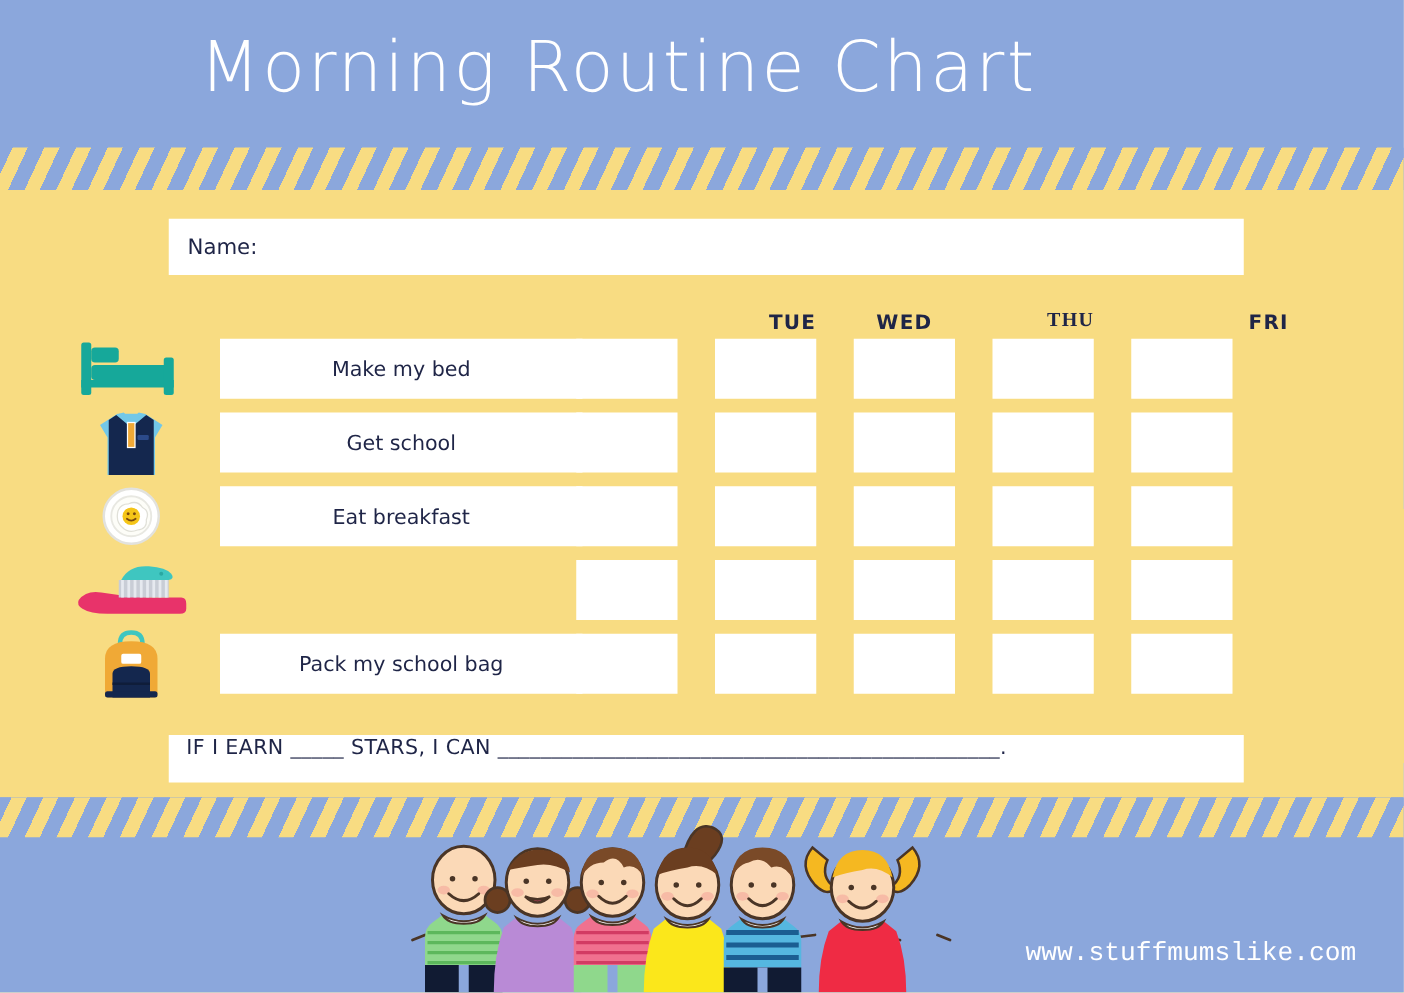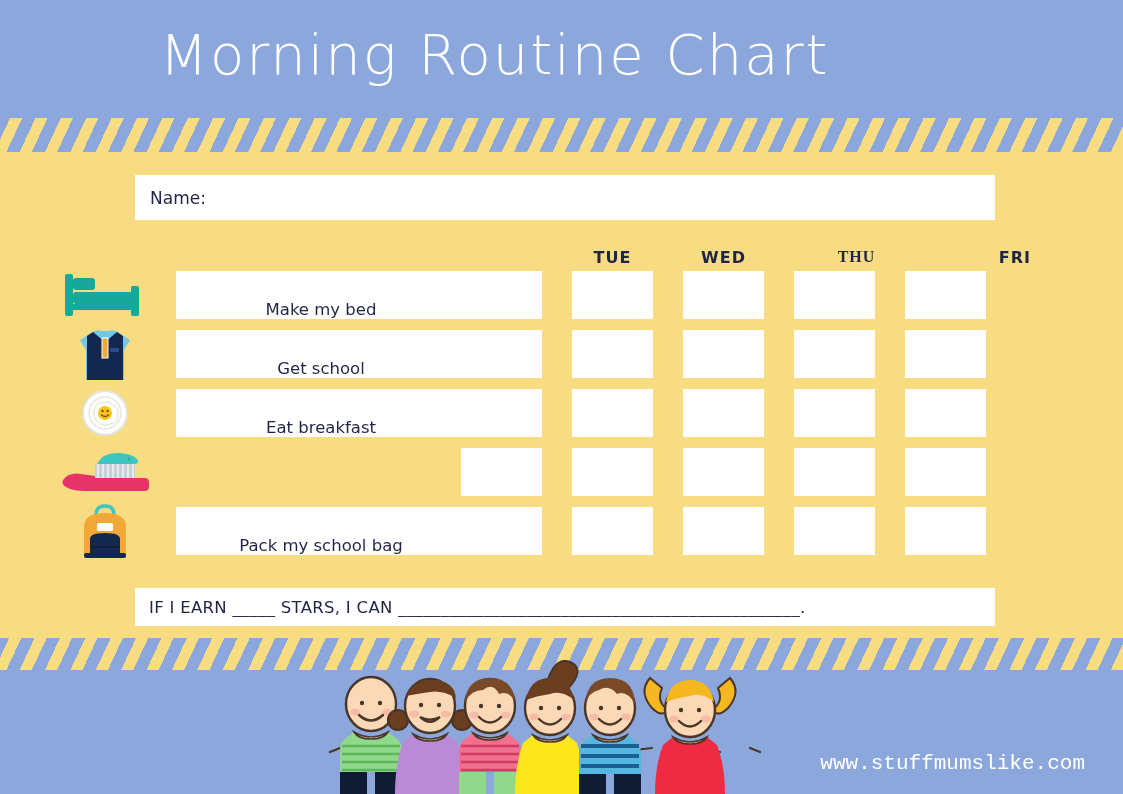--- a/index.html
+++ b/index.html
@@ -84,39 +84,39 @@
 
   .icon-cell {
     position: absolute; left: 55px; top: 0;
     width: 100px; height: 48px;
     display: flex; align-items: center; justify-content: center;
   }
   .label-cell {
     position: absolute; left: 176px; top: 0;
     width: 290px; height: 48px;
     background: #ffffff;
-    display: flex; align-items: flex-end; justify-content: center;
+    display: flex; align-items: center; justify-content: center;
   }
   .label-cell span {
     color: #1f2547;
     font-size: 16.5px;
     font-family: "DejaVu Sans", sans-serif;
   }
   .check-cell {
     position: absolute; top: 0;
     width: 81px; height: 48px;
     background: #ffffff;
   }
 
   
   .reward-box {
     position: absolute; left: 135px; top: 588px;
     width: 860px; height: 38px;
     background: #ffffff;
-    display: flex; align-items: center;
+    display: flex; align-items: flex-start;
   }
   .reward-text {
     margin-left: 14px;
     color: #1f2547;
     font-size: 16.5px;
     letter-spacing: .3px;
     white-space: nowrap;
     overflow: hidden;
     font-family: "DejaVu Sans", sans-serif;
   }
@@ -150,21 +150,21 @@
   <div class="stripe stripe-top"></div>
 
   <div class="body-yellow"></div>
 
   <div class="name-box">
     <span class="name-label">Name:</span>
   </div>
 
   <div class="day-row">
     <div class="day-label" id="day0" style="left: 461px; margin-top: 40px;">MON</div>
-    <div class="day-label" id="day1" style="left: 572px;">TUE</div>
+    <div class="day-label" id="day1" style="left: 572px; text-align: right;">TUE</div>
     <div class="day-label" id="day2" style="left: 683px;">WED</div>
     <div class="day-label" id="day3" style="left: 816px; font-family: Liberation Serif, serif;">THU</div>
     <div class="day-label" id="day4" style="left: 950px; text-align: right;">FRI</div>
   </div>
 
   <div class="grid">
 
     <div class="task-row">
       <div class="icon-cell">
         <svg width="88" height="46" viewBox="0 0 88 46">

